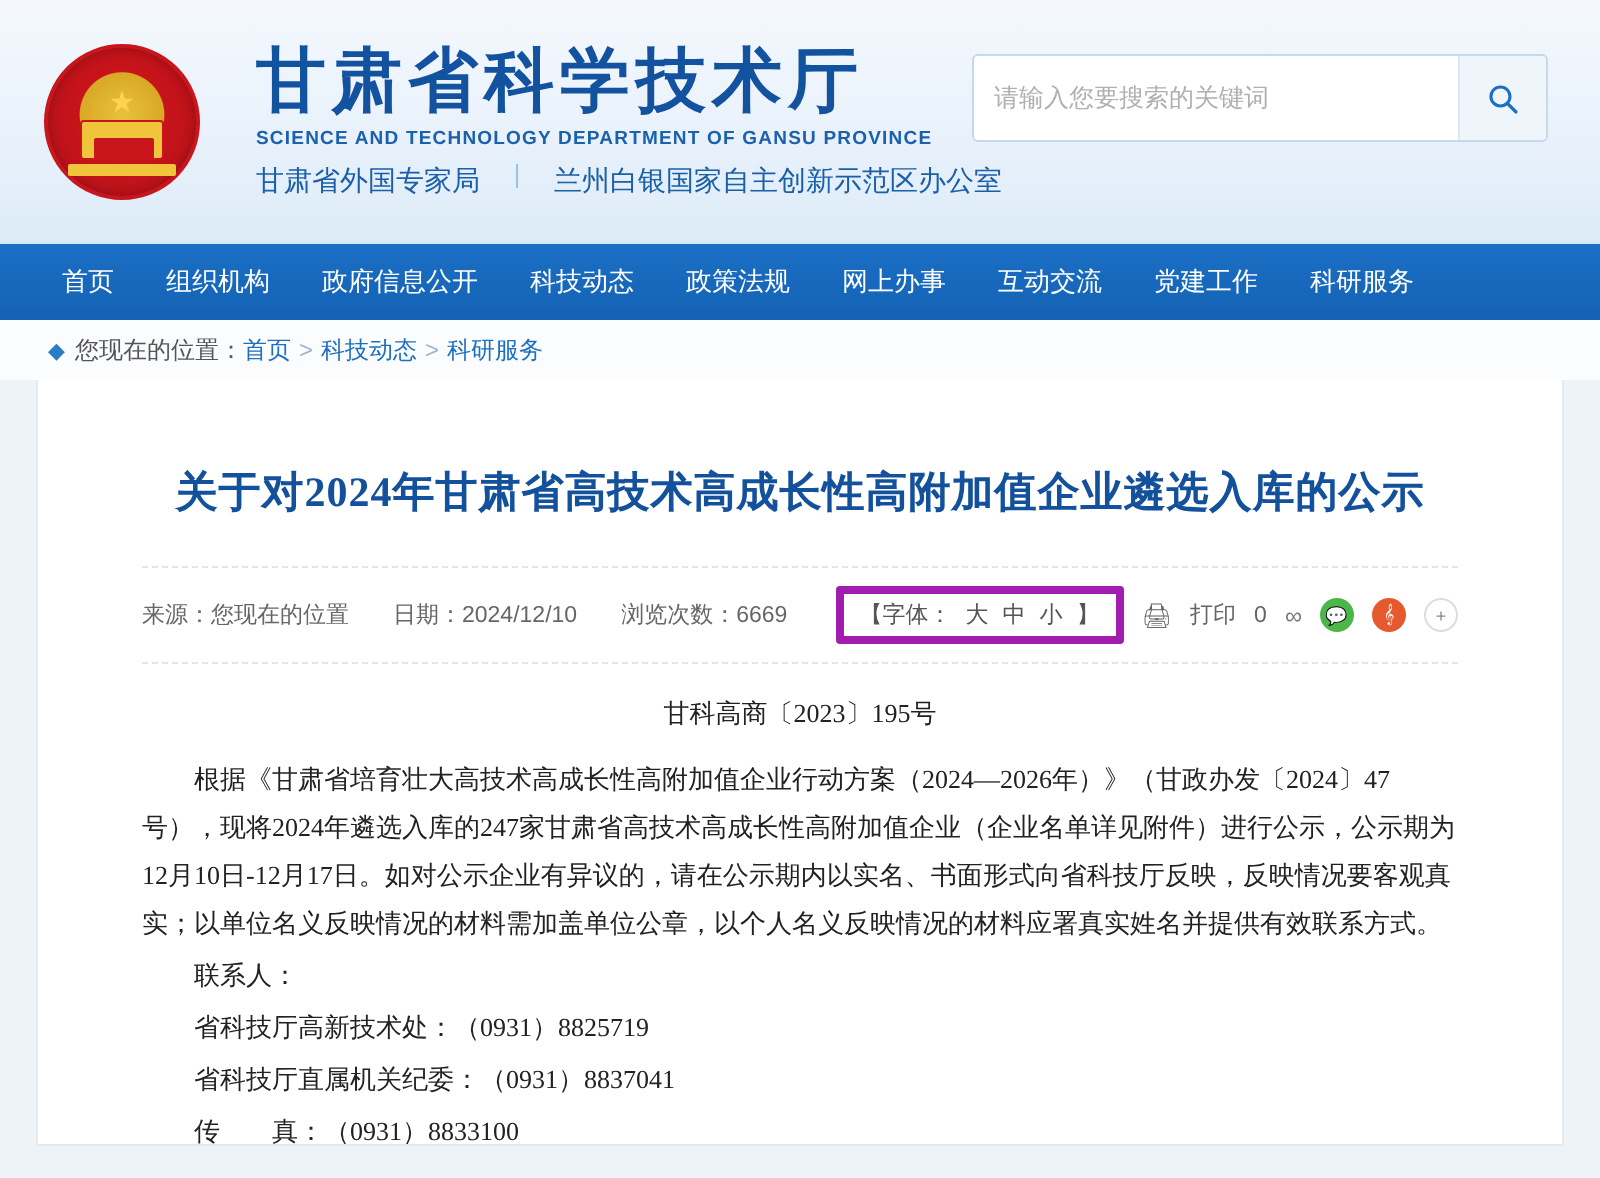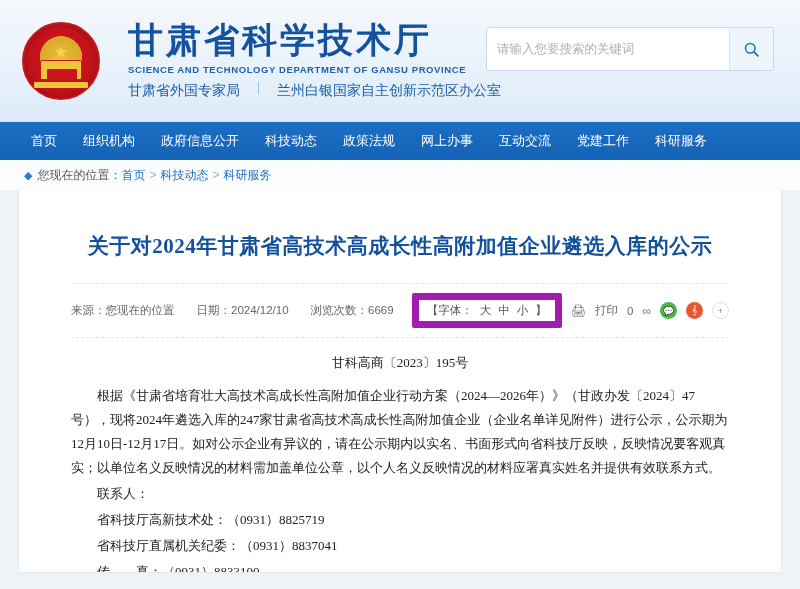--- a/index.html
+++ b/index.html
@@ -192,21 +192,21 @@
     padding: 9px 0;
     display: flex;
     align-items: center;
     justify-content: space-between;
     font-size: 11.5px;
     color: #666;
   }
   .meta-left { display: flex; gap: 22px; }
   .meta-right { display: flex; align-items: center; gap: 9px; }
   .fontsize-box {
-    border: 7px solid #a21caf;
+    border: 4px solid #a21caf;
     border-radius: 2px;
     padding: 3px 8px;
     display: flex;
     align-items: center;
     gap: 7px;
     color: #555;
   }
   .fontsize-box .fs { cursor: pointer; }
   .print-icon { font-size: 12px; }
   .share-icon { font-size: 12px; color: #777; cursor: pointer; }

